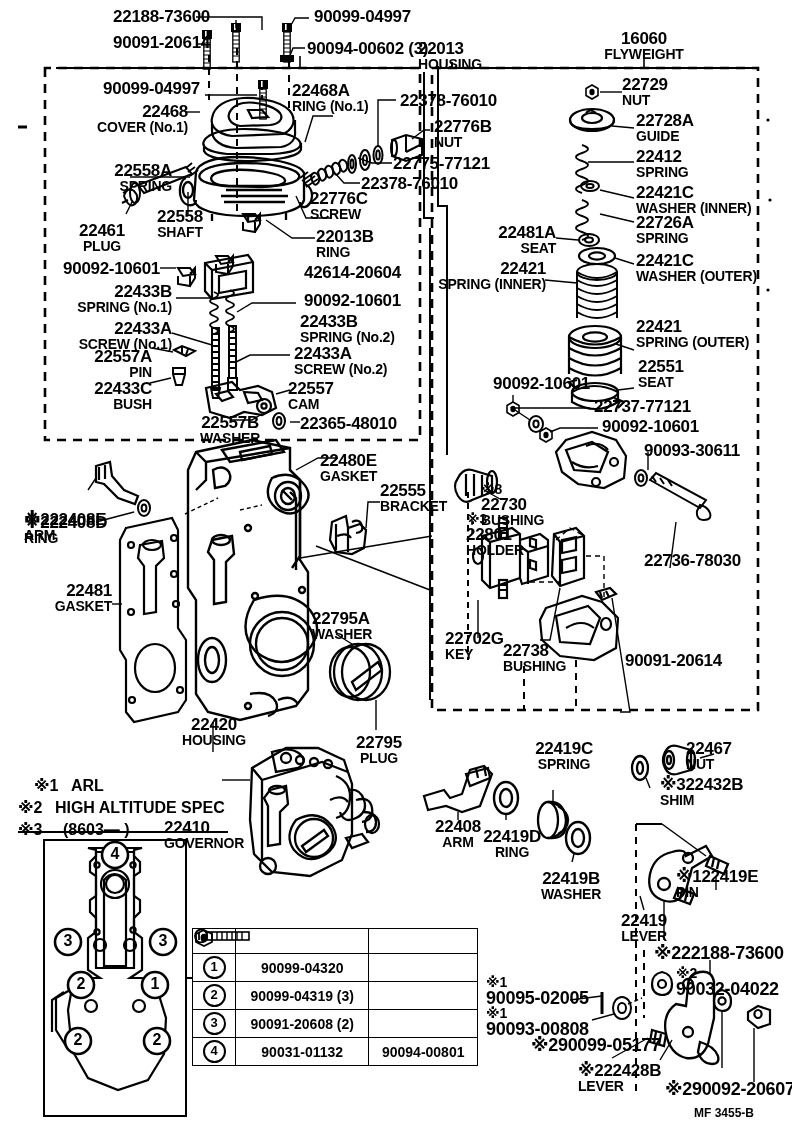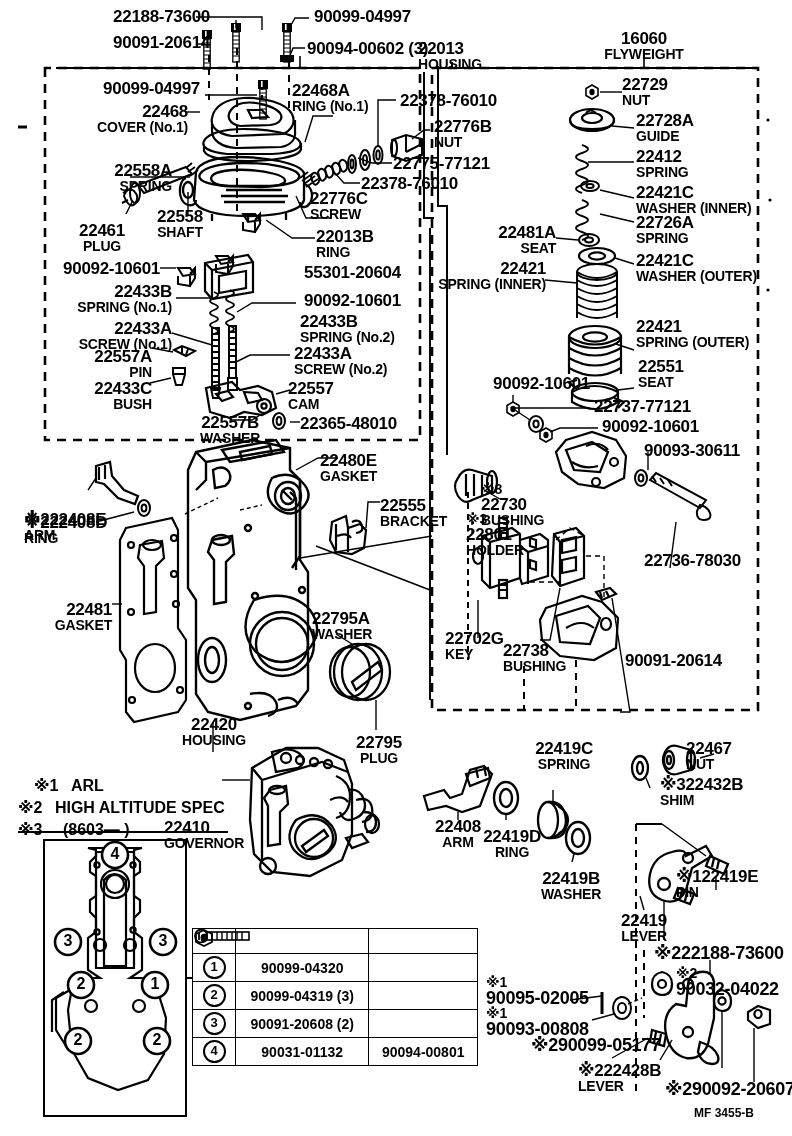--- a/index.html
+++ b/index.html
@@ -622,21 +622,21 @@
 </div>
 <div class="lbl" style="left:310px;top:190px;">
   <span class="pn">22776C</span>
   <span class="sub">SCREW</span>
 </div>
 <div class="lbl" style="left:316px;top:228px;">
   <span class="pn">22013B</span>
   <span class="sub">RING</span>
 </div>
 <div class="lbl pn rt" style="left:0px;top:260px;width:160px;">90092-10601</div>
-<div class="lbl pn" style="left:304px;top:264px;">55301-20604</div>
+<div class="lbl pn" style="left:304px;top:264px;">42614-20604</div>
 <div class="lbl pn" style="left:304px;top:292px;">90092-10601</div>
 <div class="lbl rt" style="left:0px;top:283px;width:172px;">
   <span class="pn">22433B</span>
   <span class="sub r">SPRING (No.1)</span>
 </div>
 <div class="lbl" style="left:300px;top:313px;">
   <span class="pn">22433B</span>
   <span class="sub">SPRING (No.2)</span>
 </div>
 <div class="lbl rt" style="left:0px;top:320px;width:172px;">
@@ -735,25 +735,25 @@
   <span class="sub">ARM</span>
 </div>
 <div class="lbl" style="left:24px;top:514px;">
   <span class="pn"><span>※2</span><span>22408D</span></span>
   <span class="sub">RING</span>
 </div>
 <div class="lbl" style="left:320px;top:452px;">
   <span class="pn">22480E</span>
   <span class="sub">GASKET</span>
 </div>
-<div class="lbl" style="left:367px;top:497px;padding-left:13px;">
+<div class="lbl" style="left:367px;top:482px;padding-left:13px;">
   <span class="pn">22555</span>
   <span class="sub">BRACKET</span>
 </div>
-<div class="lbl rt" style="left:0px;top:582px;width:112px;margin-top:19px;">
+<div class="lbl rt" style="left:0px;top:582px;width:112px;">
   <span class="pn">22481</span>
   <span class="sub r">GASKET</span>
 </div>
 <div class="lbl" style="left:312px;top:610px;">
   <span class="pn">22795A</span>
   <span class="sub">WASHER</span>
 </div>
 <div class="lbl ctr" style="left:163px;top:716px;width:102px;">
   <span class="pn">22420</span>
   <span class="sub c">HOUSING</span>

